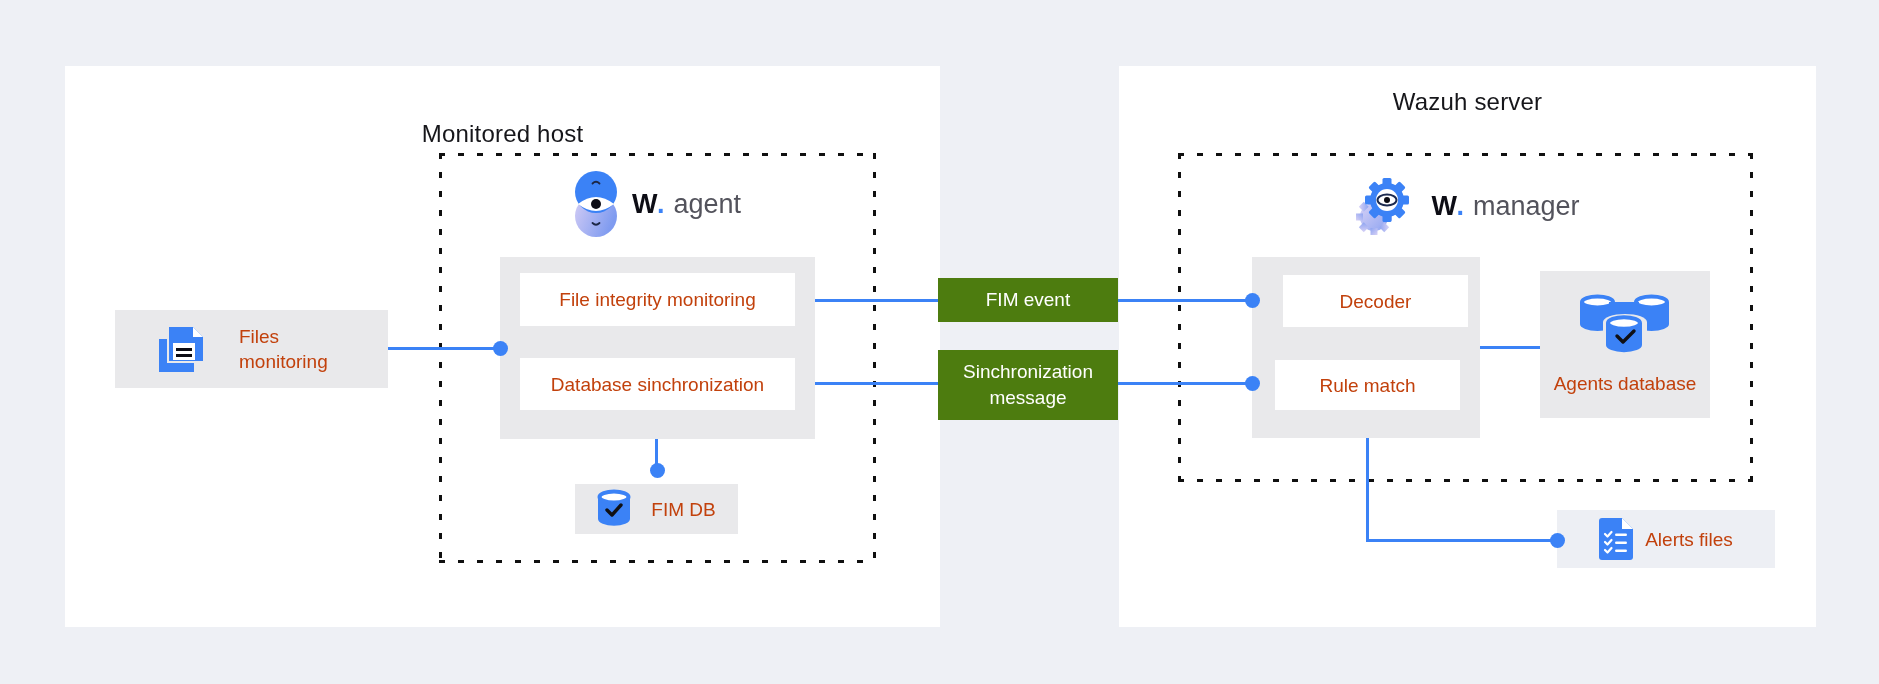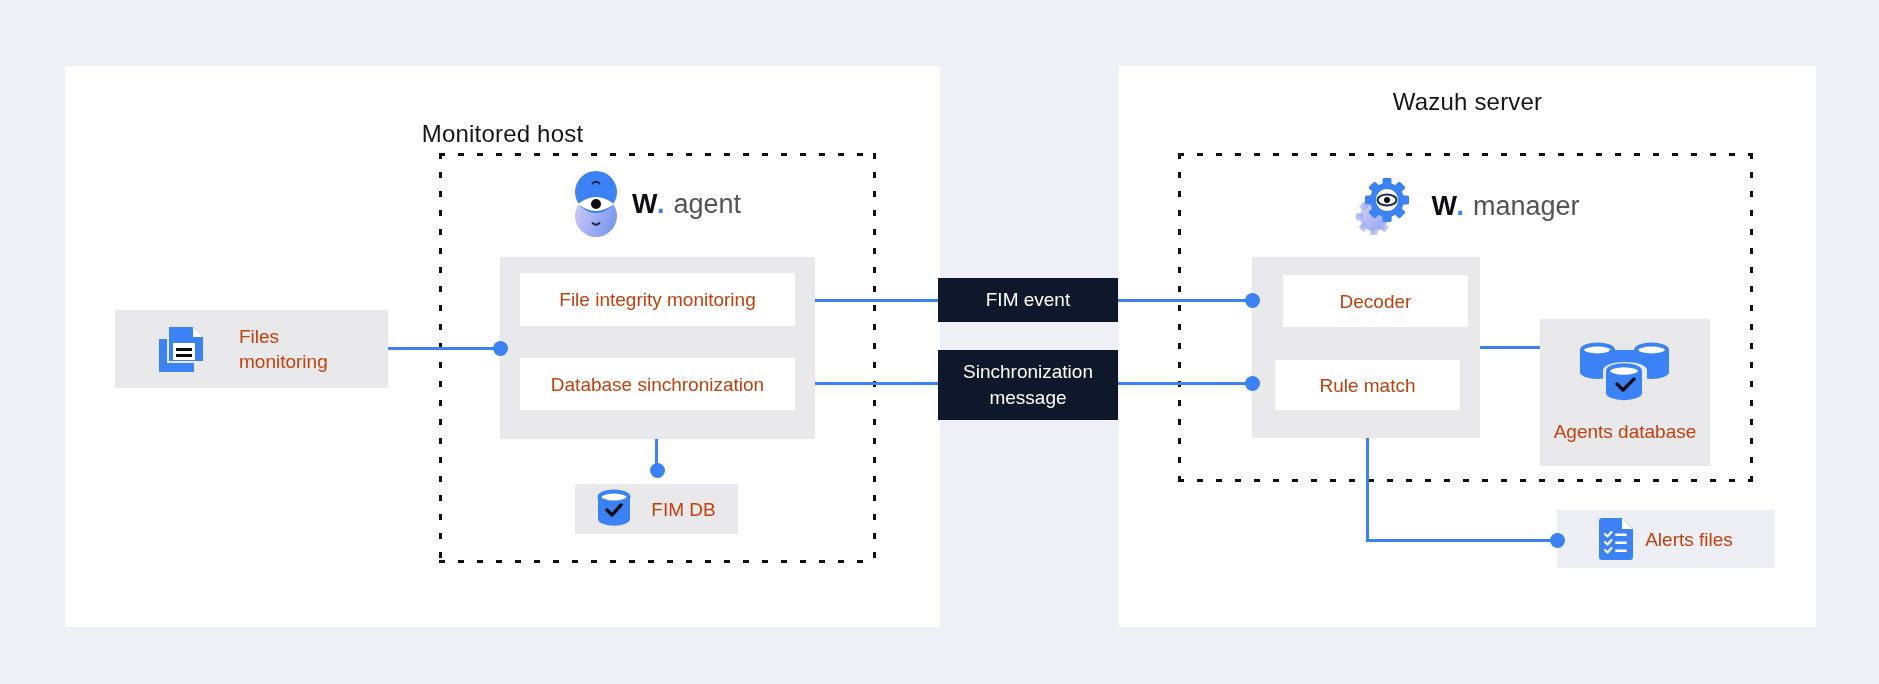--- a/index.html
+++ b/index.html
@@ -13,27 +13,27 @@
     repeating-linear-gradient(to bottom,#101010 0 6px,transparent 6px 19px) left top/3px 100% no-repeat,
     repeating-linear-gradient(to bottom,#101010 0 6px,transparent 6px 19px) right top/3px 100% no-repeat;}
   .logo-row{position:absolute;display:flex;align-items:center;justify-content:center;}
   .logo-text{font-size:27px;white-space:nowrap;}
   .brand{font-weight:700;color:#0d0d15;letter-spacing:-0.5px;}
   .brand-dot{font-weight:700;color:#3b82f6;}
   .product{color:#53535c;margin-left:9px;}
   .gbox{position:absolute;background:#e9e9eb;}
   .gbox-blue{position:absolute;background:#edeff4;}
   .wbox{position:absolute;background:#ffffff;display:flex;align-items:center;justify-content:center;}
-  .bluebox{position:absolute;background:#0f172a;color:#ffffff;display:flex;align-items:center;justify-content:center;text-align:center;font-size:19px;line-height:26px;}
+  .bluebox{position:absolute;background:#4d7c0f;color:#ffffff;display:flex;align-items:center;justify-content:center;text-align:center;font-size:19px;line-height:26px;}
   .lbl{font-size:19px;color:#c2410c;line-height:25px;}
   .hline{position:absolute;height:3px;background:#3b82f6;}
   .vline{position:absolute;width:3px;background:#3b82f6;}
   .dot-node{position:absolute;width:15px;height:15px;border-radius:50%;background:#3b82f6;}
   .flexc{display:flex;align-items:center;justify-content:center;}
-  .flexcol{display:flex;flex-direction:column;align-items:center;justify-content:center;margin-top:48px;}
+  .flexcol{display:flex;flex-direction:column;align-items:center;justify-content:center;}
 </style>
 </head>
 <body>
 
 <div id="stage">
 
   <div class="panel" style="left:65px;top:66px;width:875px;height:561px;"></div>
   <div class="panel" style="left:1119px;top:66px;width:697px;height:561px;"></div>
 
   <div class="panel-title" style="left:65px;top:88px;width:875px;margin-top:32px;">Monitored host</div>

